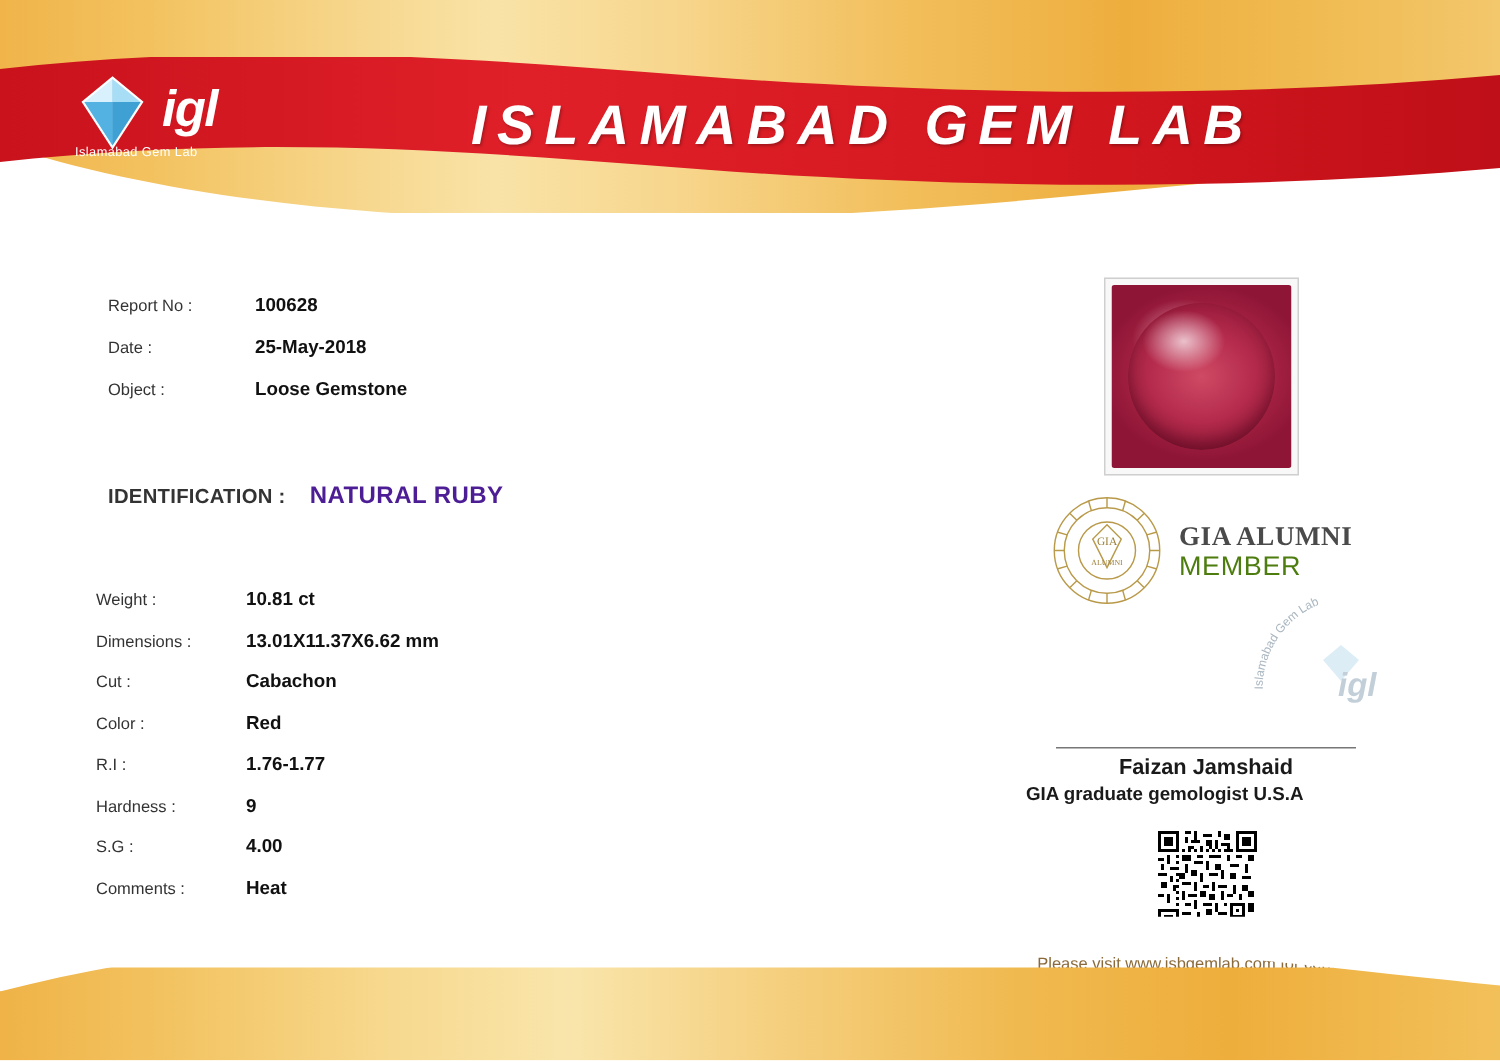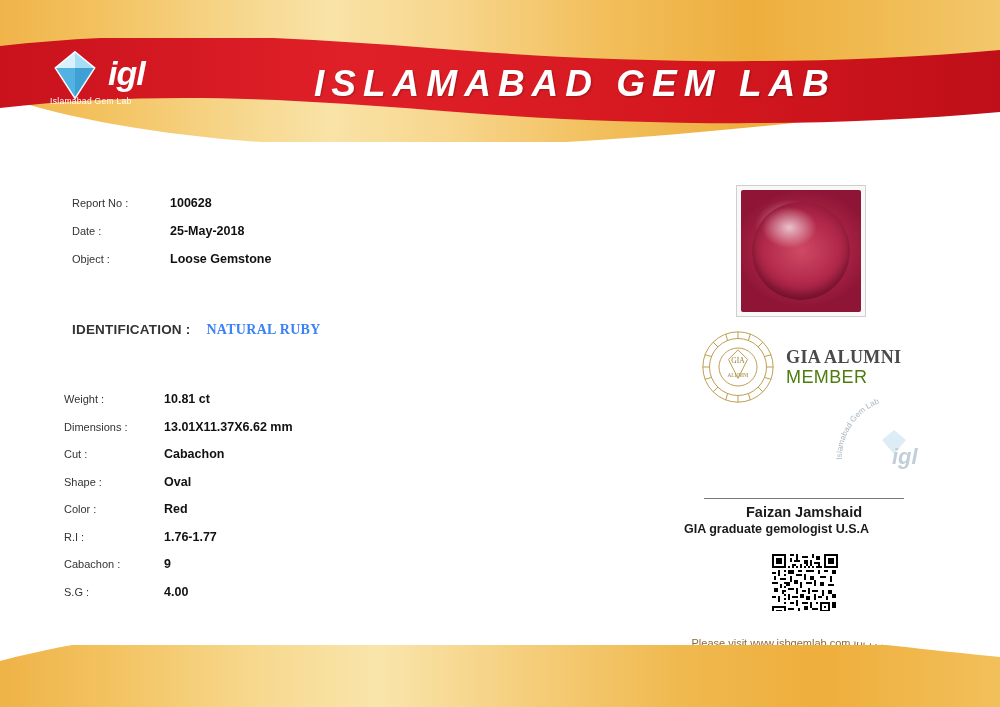--- a/index.html
+++ b/index.html
@@ -100,23 +100,22 @@
 
   .ident {
     position: absolute; left: 72px; top: 322px;
     display: flex; align-items: baseline; gap: 16px;
   }
   .ident-label {
     color: #333333; font-size: 13.5px; font-weight: bold;
     letter-spacing: .2px;
   }
   .ident-value {
-    color: #3b82f6; font-size: 14px; font-weight: bold;
+    color: #4c1d95; font-size: 16px; font-weight: bold;
     letter-spacing: .3px;
-    font-family: Liberation Serif, serif;
   }
 
   .specs { position: absolute; left: 64px; top: 392px; width: 560px; }
   .specs .row { margin-bottom: 13.5px; }
   .specs .lbl { width: 100px; }
 
   
   .gem-photo {
     position: absolute; left: 736px; top: 185px;
     width: 130px; height: 132px;
@@ -242,33 +241,29 @@
     </div>
     <div class="row">
       <span class="lbl">Dimensions :</span>
       <span class="val">13.01X11.37X6.62 mm</span>
     </div>
     <div class="row">
       <span class="lbl">Cut :</span>
       <span class="val">Cabachon</span>
     </div>
     <div class="row">
-      <span class="lbl">Shape :</span>
-      <span class="val">Oval</span>
-    </div>
-    <div class="row">
       <span class="lbl">Color :</span>
       <span class="val">Red</span>
     </div>
     <div class="row">
       <span class="lbl">R.I :</span>
       <span class="val">1.76-1.77</span>
     </div>
     <div class="row">
-      <span class="lbl">Cabachon :</span>
+      <span class="lbl">Hardness :</span>
       <span class="val">9</span>
     </div>
     <div class="row">
       <span class="lbl">S.G :</span>
       <span class="val">4.00</span>
     </div>
     <div class="row">
       <span class="lbl">Comments :</span>
       <span class="val">Heat</span>
     </div>

